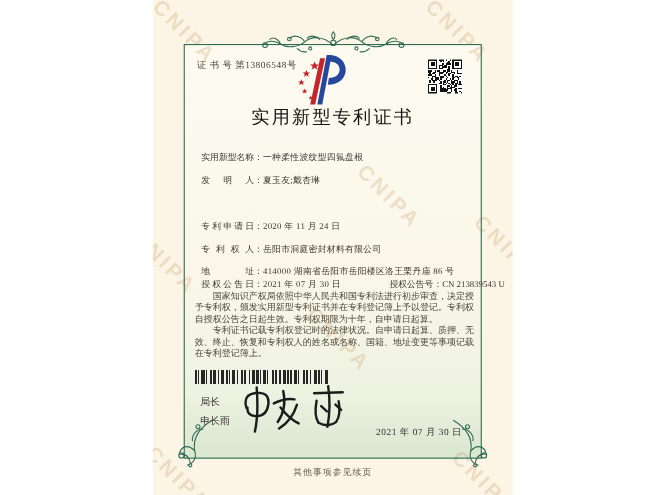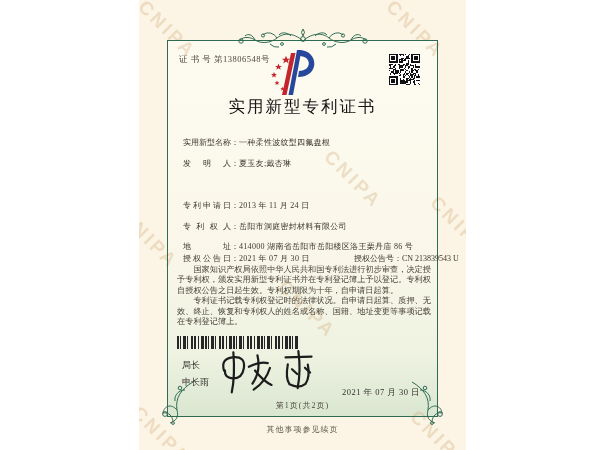--- a/index.html
+++ b/index.html
@@ -336,21 +336,21 @@
 
       <div class="title">实用新型专利证书</div>
 
       <div class="field-row" style="top:96px">
         <span class="flabel">实用新型名称</span><span class="fcolon">：</span><span class="fvalue">一种柔性波纹型四氟盘根</span>
       </div>
       <div class="field-row" style="top:117px">
         <span class="flabel">发明人</span><span class="fcolon">：</span><span class="fvalue">夏玉友;戴杏琳</span>
       </div>
       <div class="field-row" style="top:159px">
-        <span class="flabel">专利申请日</span><span class="fcolon">：</span><span class="fvalue">2013 年 11 月 24 日</span>
+        <span class="flabel">专利申请日</span><span class="fcolon">：</span><span class="fvalue">2020 年 11 月 24 日</span>
       </div>
       <div class="field-row" style="top:180px">
         <span class="flabel">专利权人</span><span class="fcolon">：</span><span class="fvalue">岳阳市洞庭密封材料有限公司</span>
       </div>
       <div class="field-row" style="top:200px">
         <span class="flabel">地址</span><span class="fcolon">：</span><span class="fvalue">414000 湖南省岳阳市岳阳楼区洛王栗丹庙 86 号</span>
       </div>
       <div class="field-row" style="top:213px;height:12px;top:212px">
         <span class="flabel">授权公告日</span><span class="fcolon">：</span><span class="fvalue">2021 年 07 月 30 日</span>
         <span class="grant-no"><span>授权公告号</span><span>：</span><span>CN 213839543 U</span></span>
@@ -414,18 +414,17 @@
           <path d="M60,23 q-5,14 -17,21"></path>
           <path d="M76,13 h26"></path>
           <path d="M89,7 q2,20 -2,37"></path>
           <path d="M78,20 q-3,14 1,20 q9,5 16,0 q5,-7 3,-19"></path>
           <path d="M82,25 l5,5"></path>
           <path d="M95,24 l5,5"></path>
         </g>
       </svg>
 
       <div class="sign-date">2021 年 07 月 30 日</div>
-      <div class="page-info">第1页(共2页)</div>
     </div>
 
     <div class="footer-note">其他事项参见续页</div>
   </div>
 </div>
 
 </body></html>

